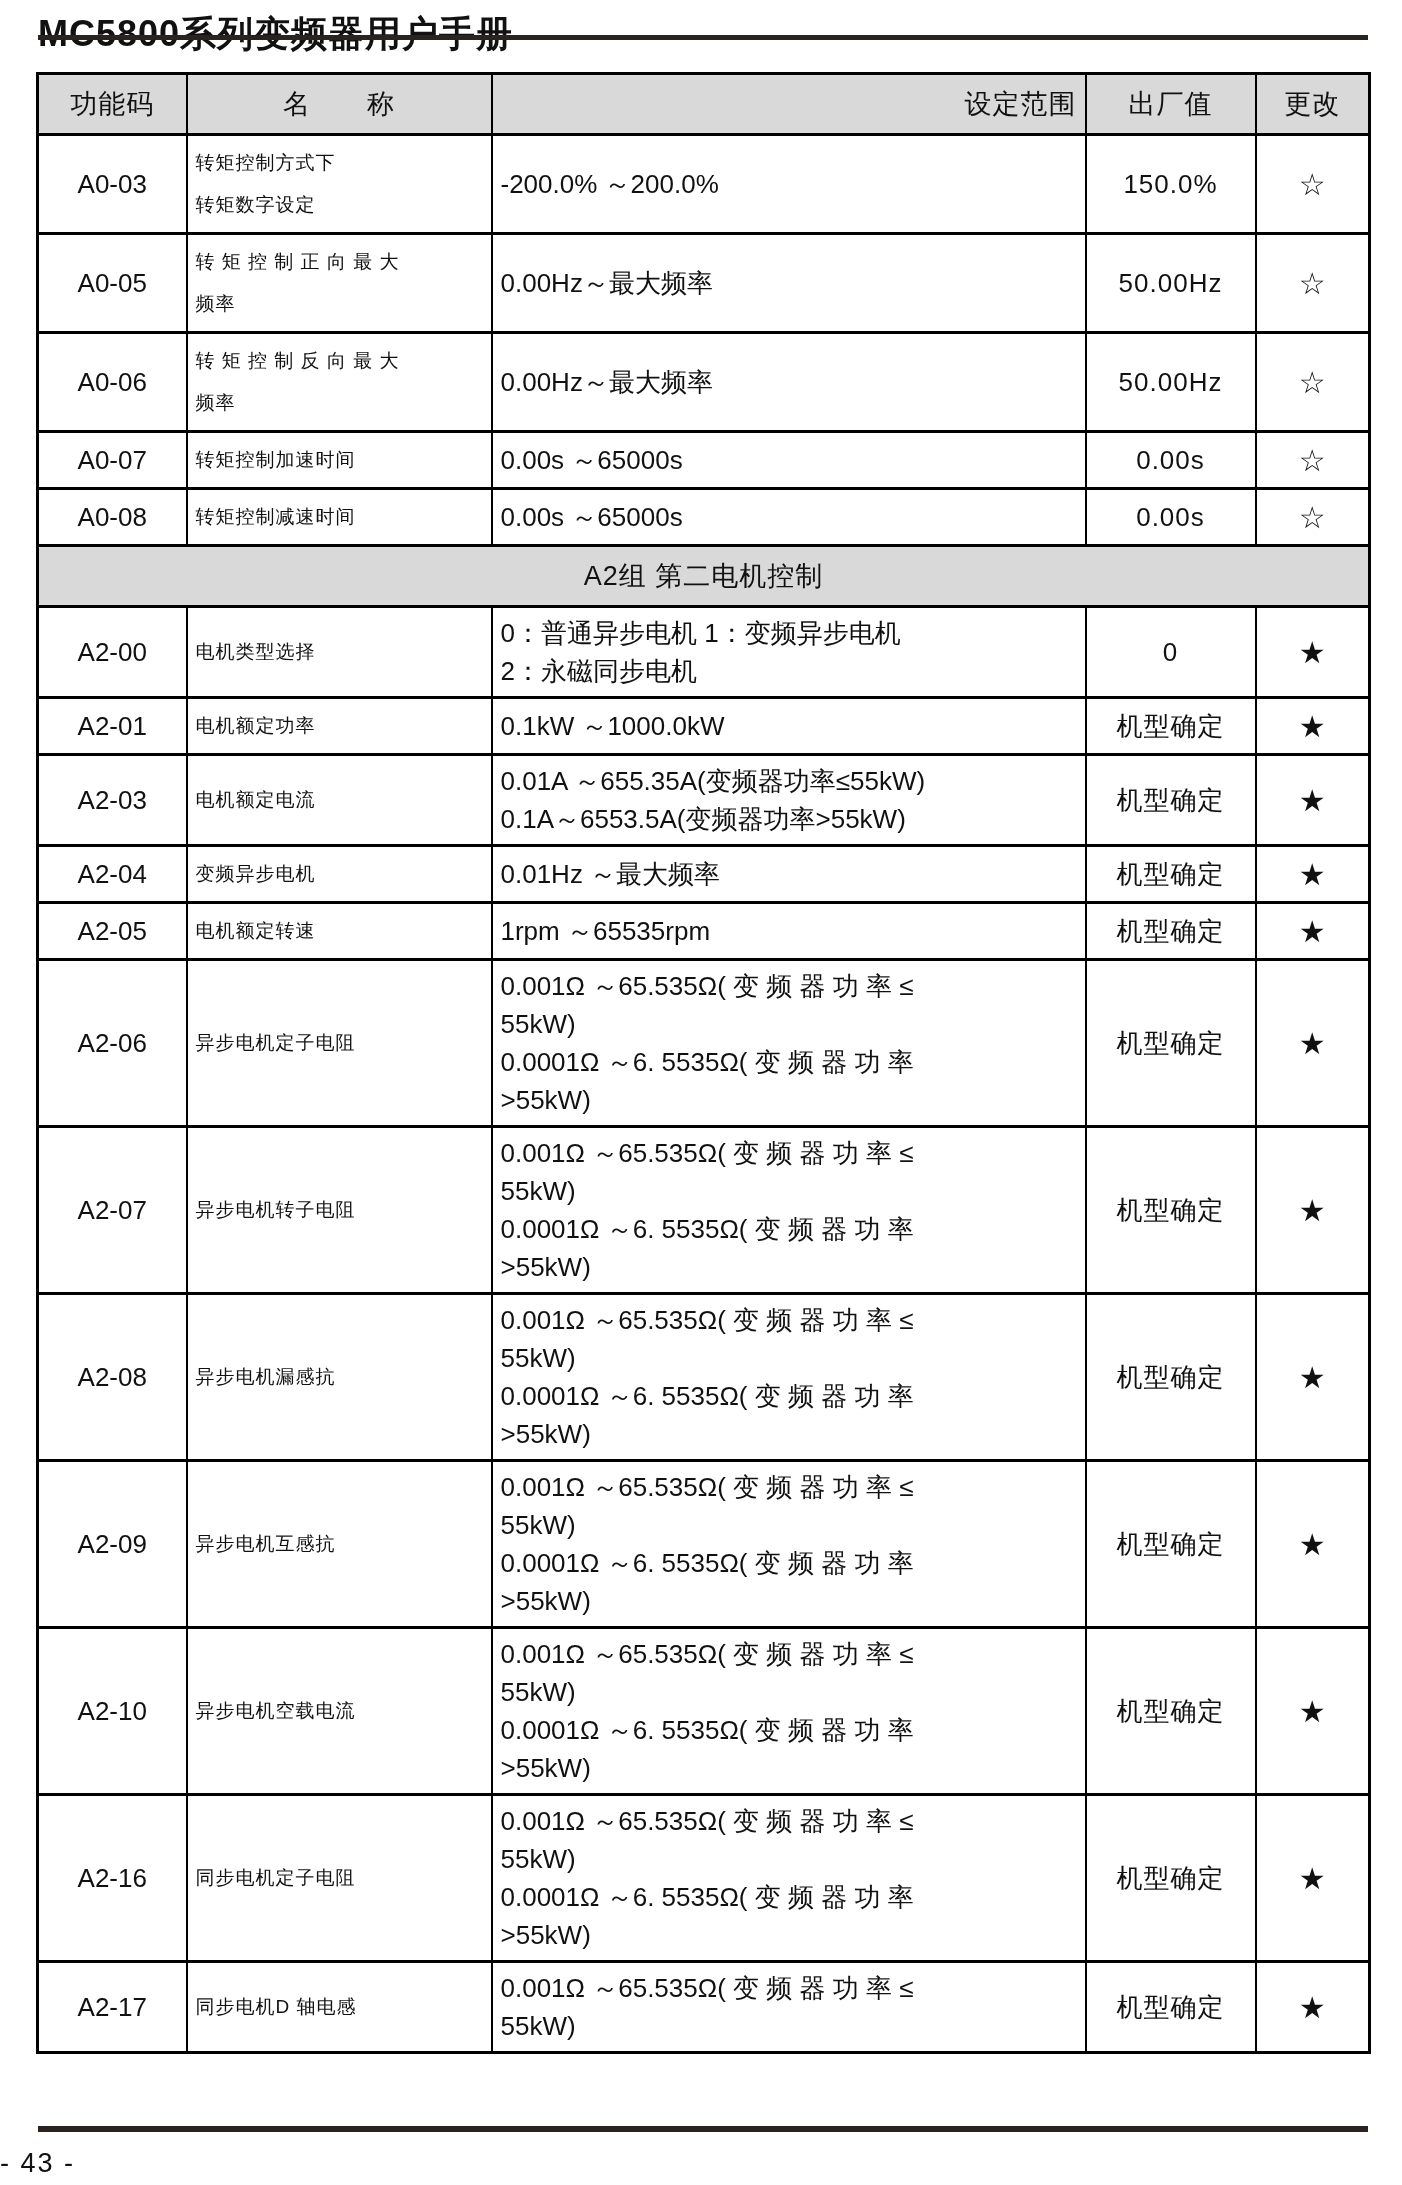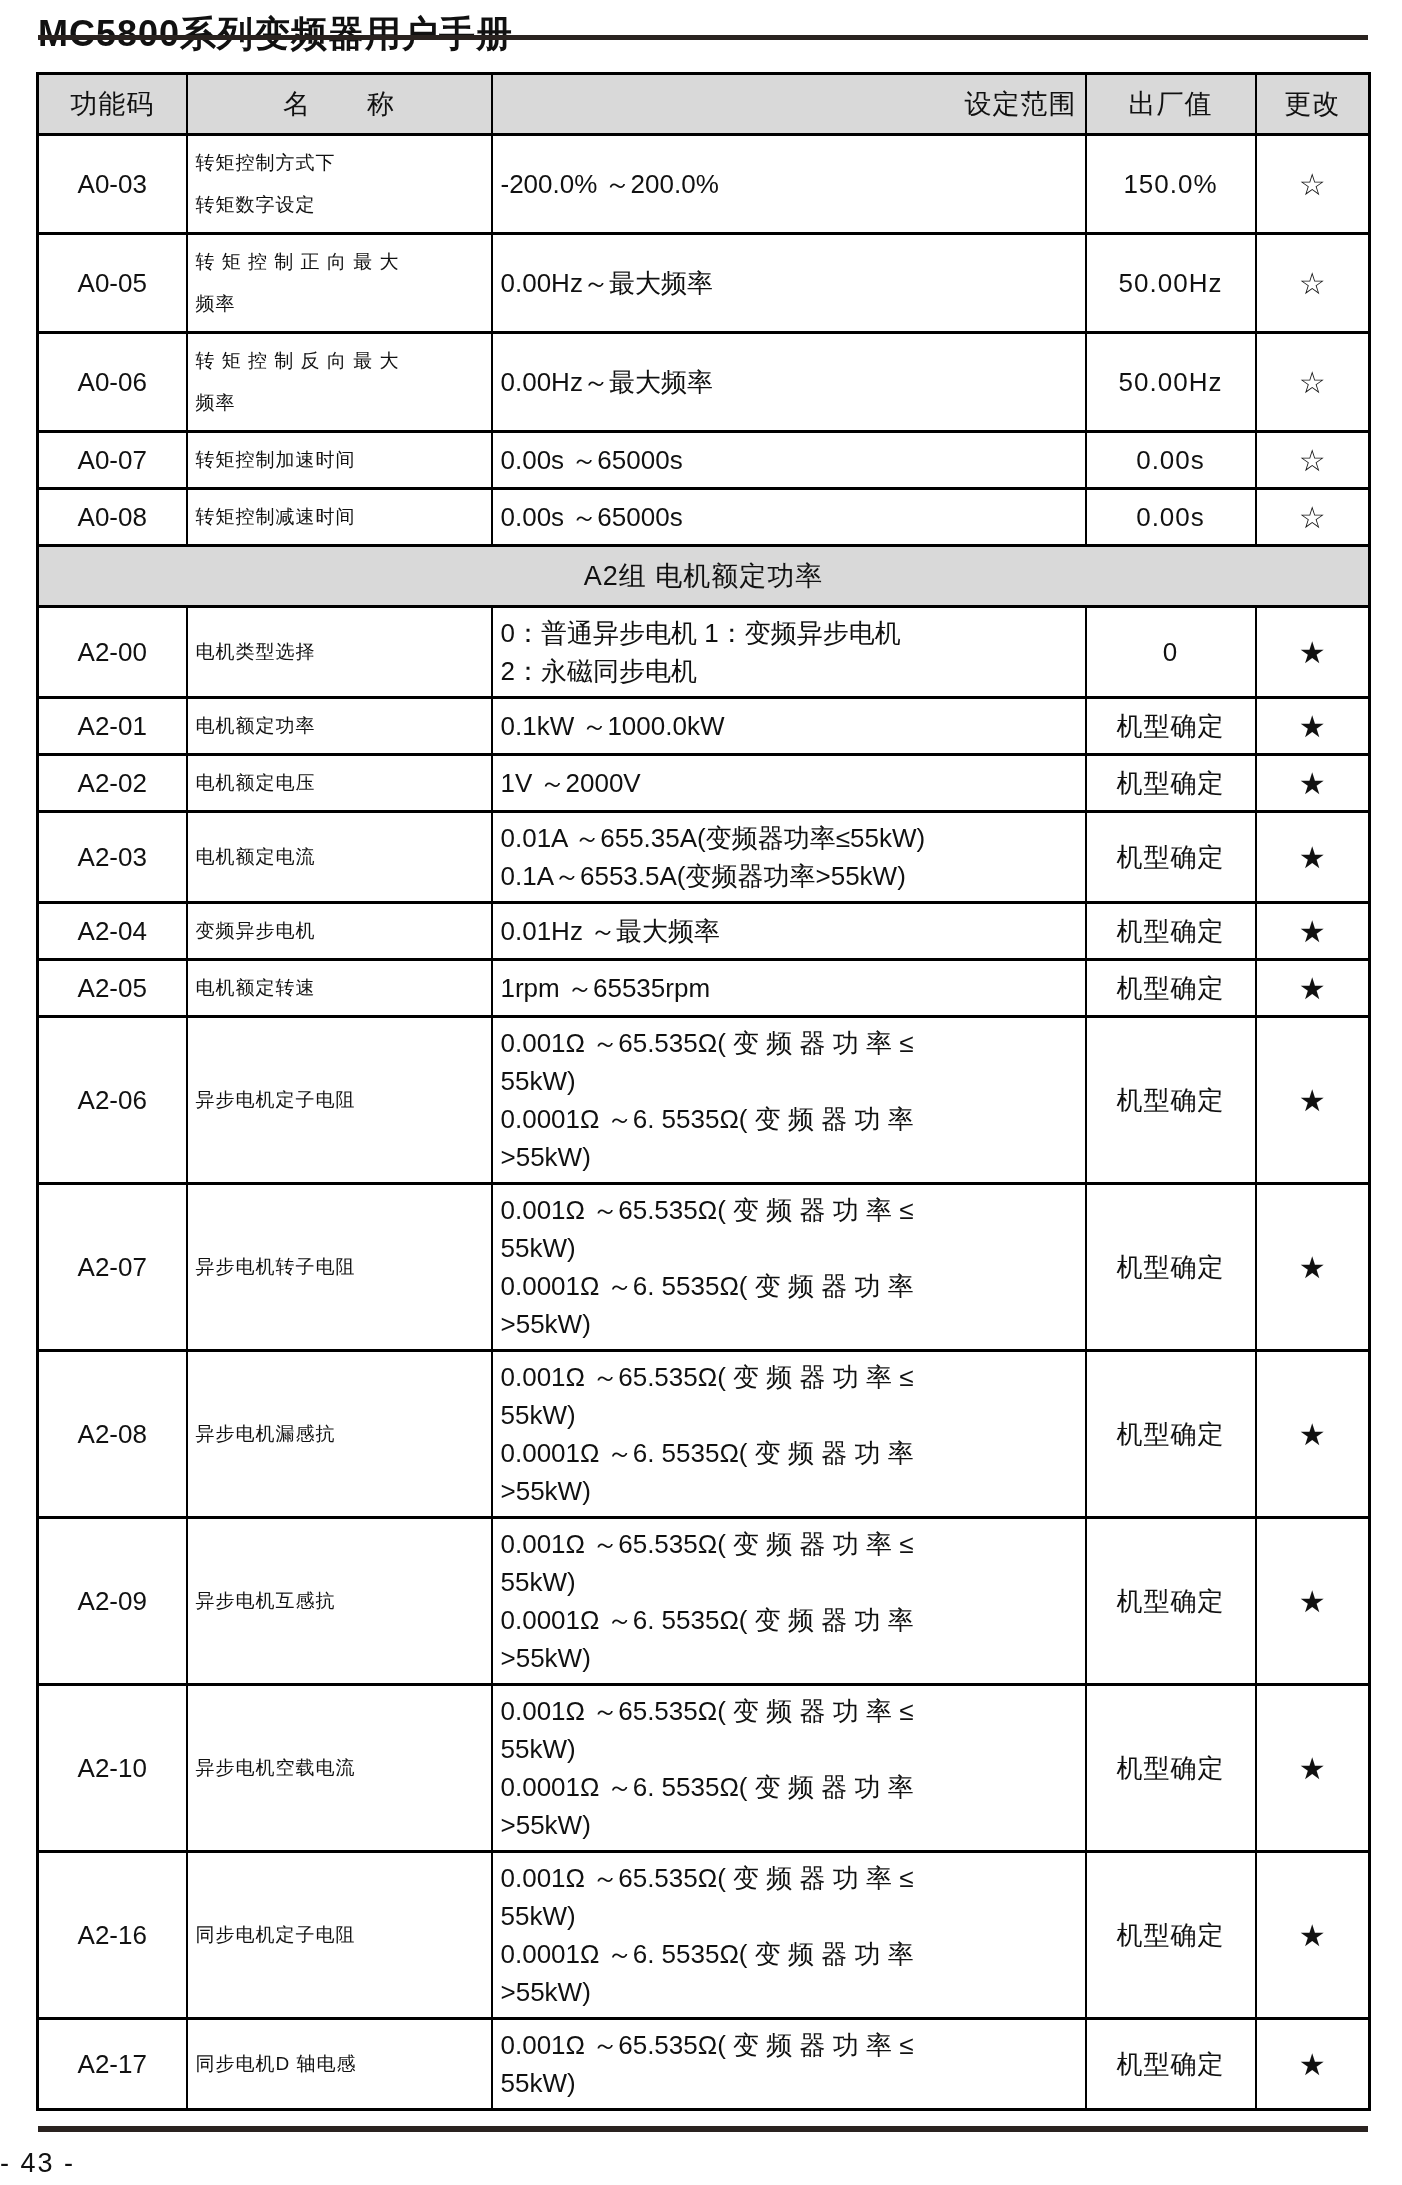--- a/index.html
+++ b/index.html
@@ -123,45 +123,38 @@
         <td class="c-change">☆</td>
       </tr>
       <tr>
         <td class="c-code">A0-08</td>
         <td class="c-name">转矩控制减速时间</td>
         <td class="c-range">0.00s ～65000s</td>
         <td class="c-default">0.00s</td>
         <td class="c-change">☆</td>
       </tr>
       <tr>
-        <td colspan="5" class="group-cell">A2组 电机额定功率</td>
+        <td colspan="5" class="group-cell">A2组 第二电机控制</td>
       </tr>
       <tr>
         <td class="c-code">A2-00</td>
         <td class="c-name">电机类型选择</td>
         <td class="c-range">0：普通异步电机 1：变频异步电机
 2：永磁同步电机</td>
         <td class="c-default">0</td>
         <td class="c-change">★</td>
       </tr>
       <tr>
         <td class="c-code">A2-01</td>
         <td class="c-name">电机额定功率</td>
         <td class="c-range">0.1kW ～1000.0kW</td>
         <td class="c-default">机型确定</td>
         <td class="c-change">★</td>
       </tr>
       <tr>
-        <td class="c-code">A2-02</td>
-        <td class="c-name">电机额定电压</td>
-        <td class="c-range">1V ～2000V</td>
-        <td class="c-default">机型确定</td>
-        <td class="c-change">★</td>
-      </tr>
-      <tr>
         <td class="c-code">A2-03</td>
         <td class="c-name">电机额定电流</td>
         <td class="c-range">0.01A ～655.35A(变频器功率≤55kW)
 0.1A～6553.5A(变频器功率&gt;55kW)</td>
         <td class="c-default">机型确定</td>
         <td class="c-change">★</td>
       </tr>
       <tr>
         <td class="c-code">A2-04</td>
         <td class="c-name">变频异步电机</td>

